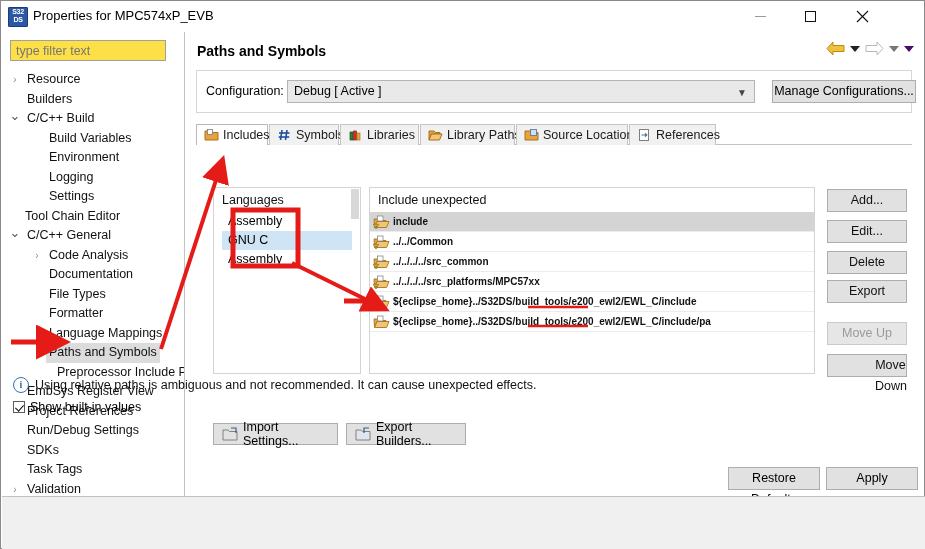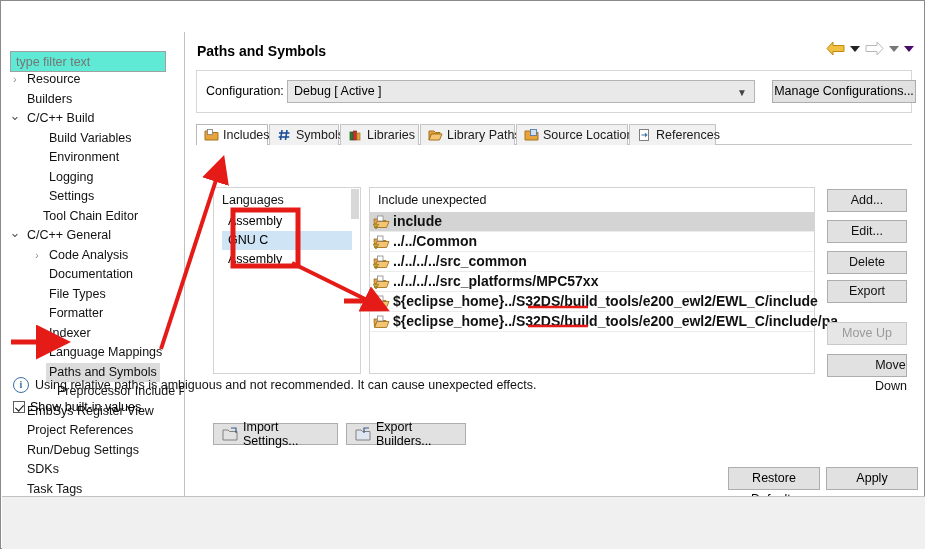--- a/index.html
+++ b/index.html
@@ -19,21 +19,21 @@
   .win-btn{position:absolute;top:0;width:46px;height:31px;display:flex;align-items:center;justify-content:center;}
   .win-min{left:736px;}
   .win-max{left:786px;}
   .win-close{left:836px;width:50px;}
   .win-min i{display:block;width:11px;height:1px;background:#9a9a9a;}
   .win-max i{display:block;width:11px;height:11px;border:1px solid #111;box-sizing:border-box;}
   .win-close svg{display:block;}
 
   
   .leftpanel{position:absolute;left:1px;top:31px;width:182px;height:464px;background:#ffffff;}
-  .filterbox{position:absolute;left:8px;top:19px;width:156px;height:21px;border:1px solid #a0a0a0;background:#5eead4;box-sizing:border-box;}
+  .filterbox{position:absolute;left:8px;top:8px;width:156px;height:21px;border:1px solid #a0a0a0;background:#fde047;box-sizing:border-box;}
   .filterbox span{position:absolute;left:5px;top:3px;font-size:12.5px;color:#767676;}
   .tree{position:absolute;left:0;top:38px;width:182px;height:435px;overflow:hidden;}
   .tnode{position:relative;height:19.5px;line-height:19.5px;white-space:nowrap;font-size:12.5px;color:#111;}
   .tnode .lbl{display:inline-block;padding:0 3px;}
   .tnode.sel .lbl{background:#dcdcdc;}
   .arr{position:absolute;top:0;width:14px;height:19.5px;line-height:19.5px;text-align:center;color:#8c8c8c;font-size:10px;}
   .hscroll{position:absolute;left:8px;top:476px;width:164px;height:16px;border:1px solid #cfcfcf;background:#fff;box-sizing:border-box;}
   .hscroll .thumb{position:absolute;left:20px;top:1px;width:88px;height:12px;background:#cdcdcd;}
   .hscroll .ar{position:absolute;top:0;width:16px;height:14px;line-height:14px;text-align:center;color:#5a5a5a;font-size:12px;font-weight:bold;}
   .hscroll .ar.l{left:1px;}
@@ -57,21 +57,21 @@
   
   .tabstrip{position:absolute;left:11px;top:92px;width:716px;height:21px;}
   .tab{position:absolute;top:0;height:21px;box-sizing:border-box;display:flex;align-items:center;padding:0 7px;font-size:12.5px;border:1px solid #c4c4c4;border-bottom:none;background:#f1f1f1;color:#1a1a1a;white-space:nowrap;}
   .tab.active{background:#fff;border-color:#b9b9b9;}
   .tab .ticon{display:inline-block;width:15px;height:14px;margin-right:4px;position:relative;flex:none;}
   .tabline{position:absolute;left:11px;top:112px;width:716px;height:1px;background:#c4c4c4;}
   .panelbox{position:absolute;border:1px solid #d3d3d3;background:#fff;box-sizing:border-box;}
   .listhdr{font-size:12.5px;color:#111;}
   .langitem{height:19px;line-height:19px;font-size:12.5px;padding-left:6px;white-space:nowrap;}
   .langitem.sel{background:#cfe4f5;}
-  .incrow{height:19px;line-height:19px;font-size:14px;font-weight:bold;white-space:nowrap;border-bottom:1px solid #ececec;display:flex;align-items:center;padding-left:3px;color:#111;}
+  .incrow{height:19px;line-height:19px;font-size:10px;font-weight:bold;white-space:nowrap;border-bottom:1px solid #ececec;display:flex;align-items:center;padding-left:3px;color:#111;}
   .incrow.sel{background:#d4d4d4;}
   .folder{flex:none;width:17px;height:14px;margin-right:3px;position:relative;}
 
   
   .infoline{position:absolute;left:12px;top:376px;font-size:12.5px;color:#111;display:flex;align-items:center;}
   .iicon{display:inline-block;width:14px;height:14px;border:1px solid #3c6ea5;border-radius:50%;color:#3c6ea5;font-size:10px;line-height:13px;text-align:center;margin-right:6px;font-family:"Liberation Serif",serif;font-weight:bold;}
   .chkline{position:absolute;left:12px;top:399px;font-size:12.5px;display:flex;align-items:center;}
   .chkbox{display:inline-block;width:12px;height:12px;border:1px solid #5c5c5c;background:#fff;margin-right:5px;position:relative;box-sizing:border-box;}
   .chkbox:after{content:"";position:absolute;left:3px;top:1px;width:4px;height:7px;border:solid #111;border-width:0 1.5px 1.5px 0;transform:rotate(42deg);}
   .setbtn{position:absolute;top:422px;height:22px;background:#e1e1e1;border:1px solid #adadad;box-sizing:border-box;display:flex;align-items:center;padding:0 8px;font-size:12.5px;}
@@ -87,40 +87,58 @@
   .actbtn{position:absolute;top:466px;height:23px;background:#e1e1e1;border:1px solid #adadad;box-sizing:border-box;text-align:center;line-height:21px;font-size:12.5px;}
 
   
   #anno{position:absolute;left:0;top:0;width:925px;height:549px;pointer-events:none;}
 </style>
 </head>
 <body>
 
 <div id="root">
 
+  <div class="titlebar">
+    <div class="title-icon">
+      <span>S32</span>
+        <span>DS</span>
+    </div>
+    <div class="title-text">Properties for MPC574xP_EVB</div>
+    <div class="win-btn win-min">
+        <i></i>
+      </div>
+    <div class="win-btn win-max">
+        <i></i>
+      </div>
+    <div class="win-btn win-close">
+      <svg width="13" height="13" viewBox="0 0 13 13">
+          <line x1="1" y1="1" x2="12" y2="12" stroke="#111" stroke-width="1.1"></line>
+          <line x1="12" y1="1" x2="1" y2="12" stroke="#111" stroke-width="1.1"></line>
+        </svg>
+    </div>
+  </div>
 
   <div class="leftpanel">
     <div class="filterbox">
       <span>type filter text</span>
     </div>
     <div class="tree" id="tree">
         <div class="tnode"><div class="arr" style="left: 6px;">›</div><span class="lbl" style="margin-left: 22px;">Resource</span></div>
         <div class="tnode"><span class="lbl" style="margin-left: 22px;">Builders</span></div>
         <div class="tnode"><div class="arr" style="left: 6px; font-size: 13px; line-height: 14px; color: rgb(85, 85, 85);">⌄</div><span class="lbl" style="margin-left: 22px;">C/C++ Build</span></div>
         <div class="tnode"><span class="lbl" style="margin-left: 44px;">Build Variables</span></div>
         <div class="tnode"><span class="lbl" style="margin-left: 44px;">Environment</span></div>
         <div class="tnode"><span class="lbl" style="margin-left: 44px;">Logging</span></div>
         <div class="tnode"><span class="lbl" style="margin-left: 44px;">Settings</span></div>
-        <div class="tnode"><span class="lbl" style="margin-left: 38px;">Tool Chain Editor</span></div>
+        <div class="tnode"><span class="lbl" style="margin-left: 20px;">Tool Chain Editor</span></div>
         <div class="tnode"><div class="arr" style="left: 6px; font-size: 13px; line-height: 14px; color: rgb(85, 85, 85);">⌄</div><span class="lbl" style="margin-left: 22px;">C/C++ General</span></div>
         <div class="tnode"><div class="arr" style="left: 28px;">›</div><span class="lbl" style="margin-left: 44px;">Code Analysis</span></div>
         <div class="tnode"><span class="lbl" style="margin-left: 44px;">Documentation</span></div>
         <div class="tnode"><span class="lbl" style="margin-left: 44px;">File Types</span></div>
         <div class="tnode"><span class="lbl" style="margin-left: 44px;">Formatter</span></div>
-        <div class="tnode"><span class="lbl" style="margin-left: 44px;">Indexer</span></div>
         <div class="tnode"><span class="lbl" style="margin-left: 44px;">Language Mappings</span></div>
         <div class="tnode sel"><span class="lbl" style="margin-left: 44px;">Paths and Symbols</span></div>
         <div class="tnode"><span class="lbl" style="margin-left: 52px; text-align: center;">Preprocessor Include Pa</span></div>
         <div class="tnode"><span class="lbl" style="margin-left: 22px;">EmbSys Register View</span></div>
         <div class="tnode"><span class="lbl" style="margin-left: 22px;">Project References</span></div>
         <div class="tnode"><span class="lbl" style="margin-left: 22px;">Run/Debug Settings</span></div>
         <div class="tnode"><span class="lbl" style="margin-left: 22px;">SDKs</span></div>
         <div class="tnode"><span class="lbl" style="margin-left: 22px;">Task Tags</span></div>
         <div class="tnode"><div class="arr" style="left: 6px;">›</div><span class="lbl" style="margin-left: 22px;">Validation</span></div>
       </div>

